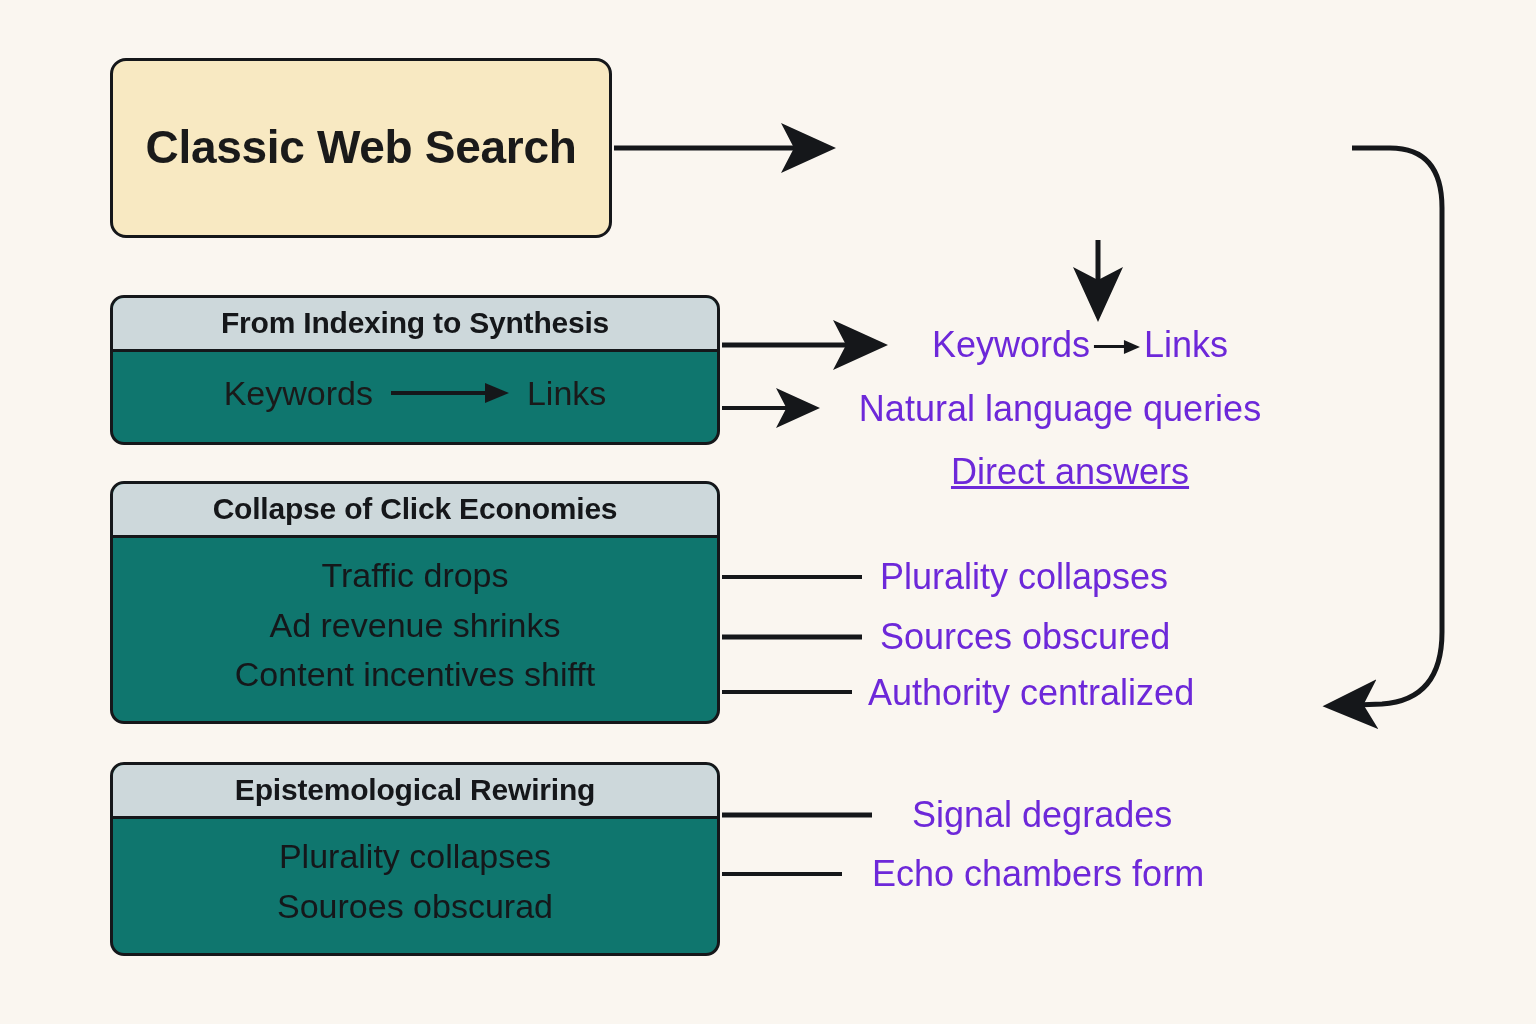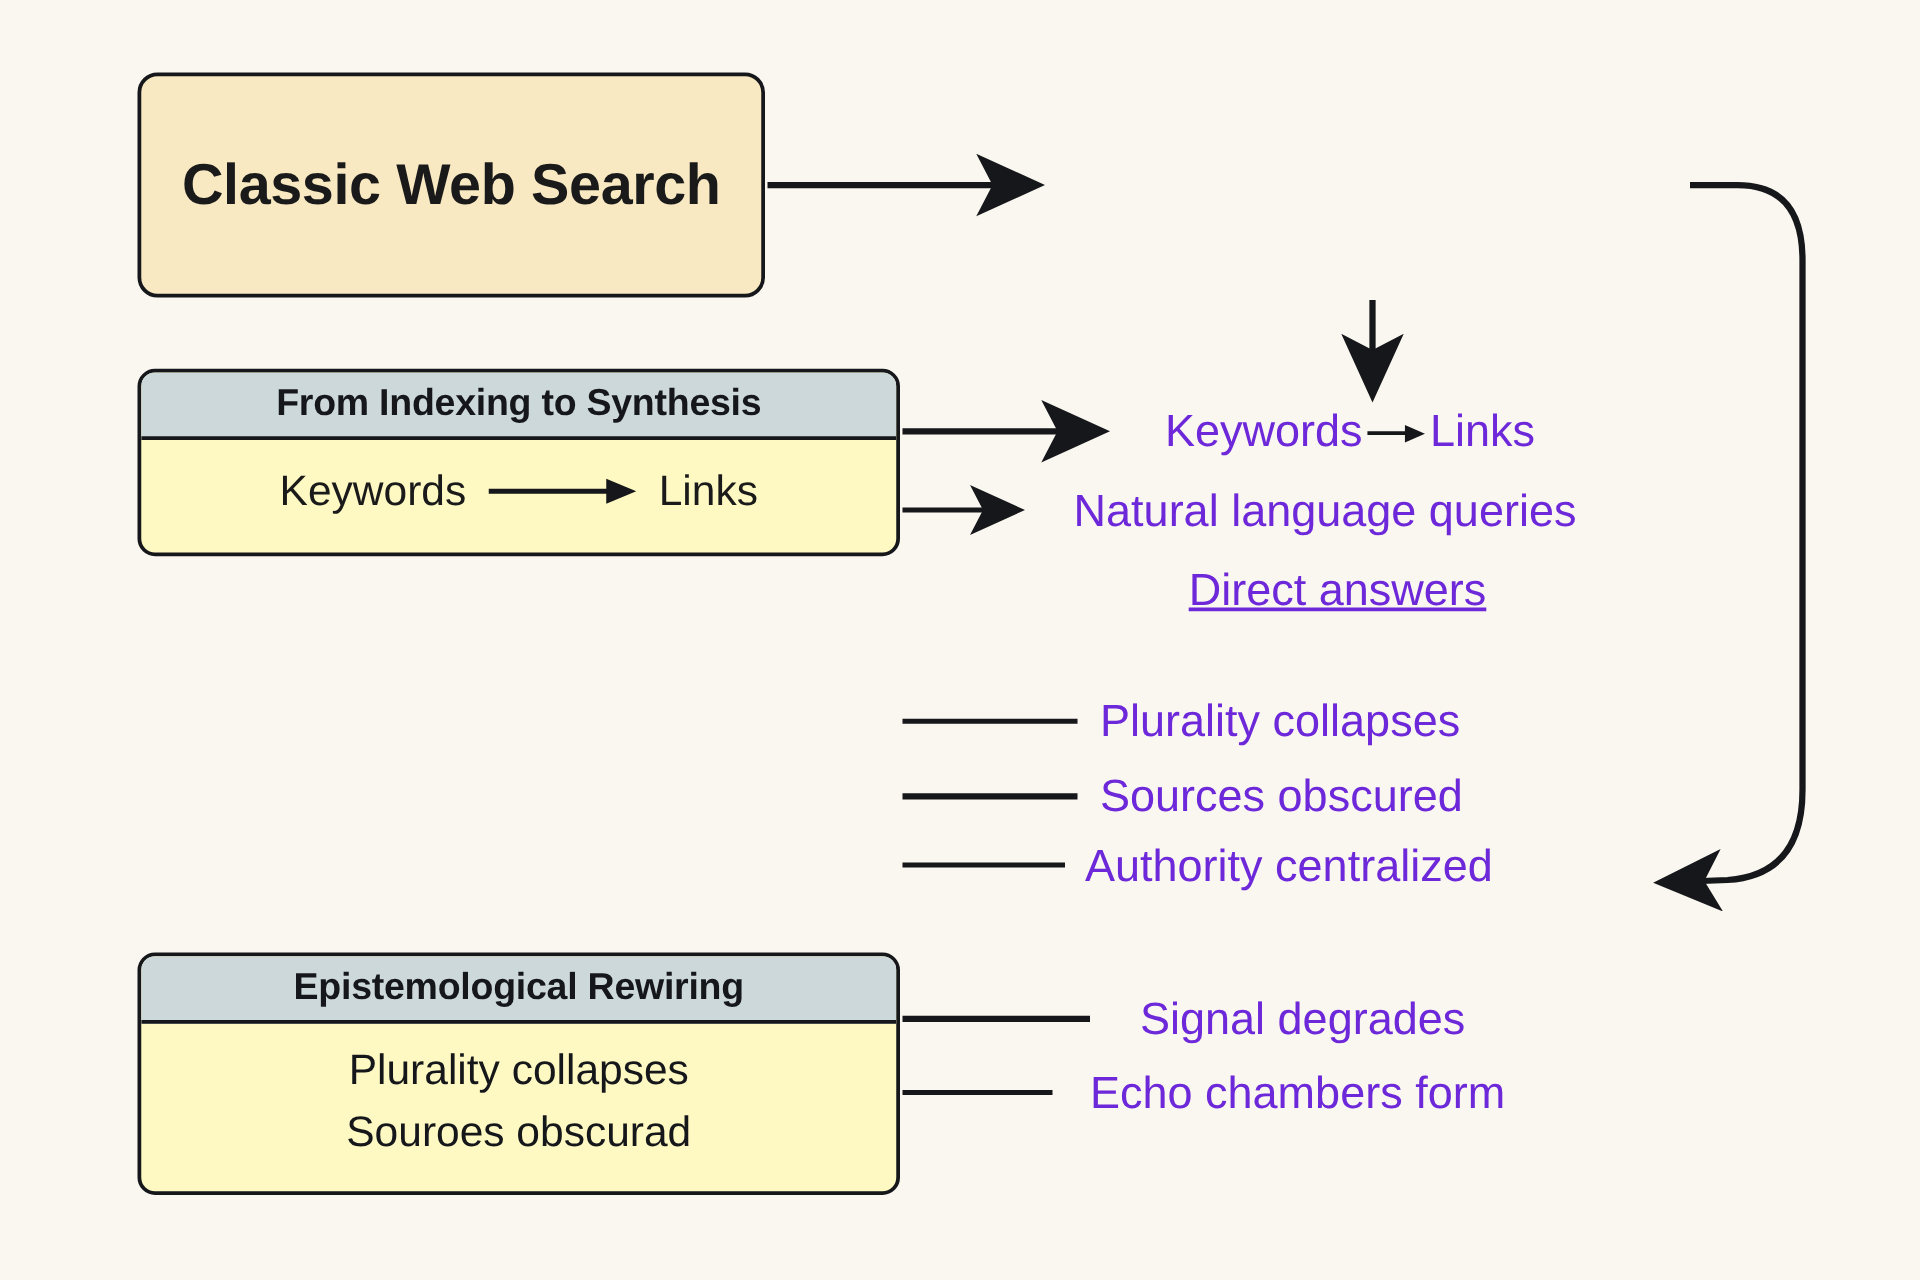--- a/index.html
+++ b/index.html
@@ -46,21 +46,21 @@
     padding: 18px 14px;
   }
   #box-classic { left: 110px; top: 58px;  width: 502px; height: 180px; }
   #box-ai      { left: 845px; top: 58px;  width: 505px; height: 180px; }
 
   
   .panel {
     position: absolute;
     border: 3px solid #15171a;
     border-radius: 14px;
-    background: #fef9c3;
+    background: #0f766e;
     box-sizing: border-box;
     overflow: hidden;
   }
   .panel-header {
     background: #cdd8db;
     border-bottom: 3px solid #15171a;
     text-align: center;
     font-size: 30px;
     font-weight: 700;
     color: #15171a;
@@ -190,20 +190,28 @@
     <div class="panel-header">From Indexing to Synthesis</div>
     <div class="panel-body">
       <div class="kw-row">
         <span>Keywords</span>
         <span class="kw-arrow"></span>
         <span>Links</span>
       </div>
     </div>
   </div>
 
+  <div class="panel" id="panel-clicks">
+    <div class="panel-header">Collapse of Click Economies</div>
+    <div class="panel-body">
+      <div class="panel-line">Traffic drops</div>
+      <div class="panel-line">Ad revenue shrinks</div>
+      <div class="panel-line">Content incentives shifft</div>
+    </div>
+  </div>
 
   <div class="panel" id="panel-epistemic">
     <div class="panel-header">Epistemological Rewiring</div>
     <div class="panel-body">
       <div class="panel-line">Plurality collapses</div>
       <div class="panel-line">Souroes obscurad</div>
     </div>
   </div>
 
   <div class="rlabel center" style="left:1080px; top:327px;">

